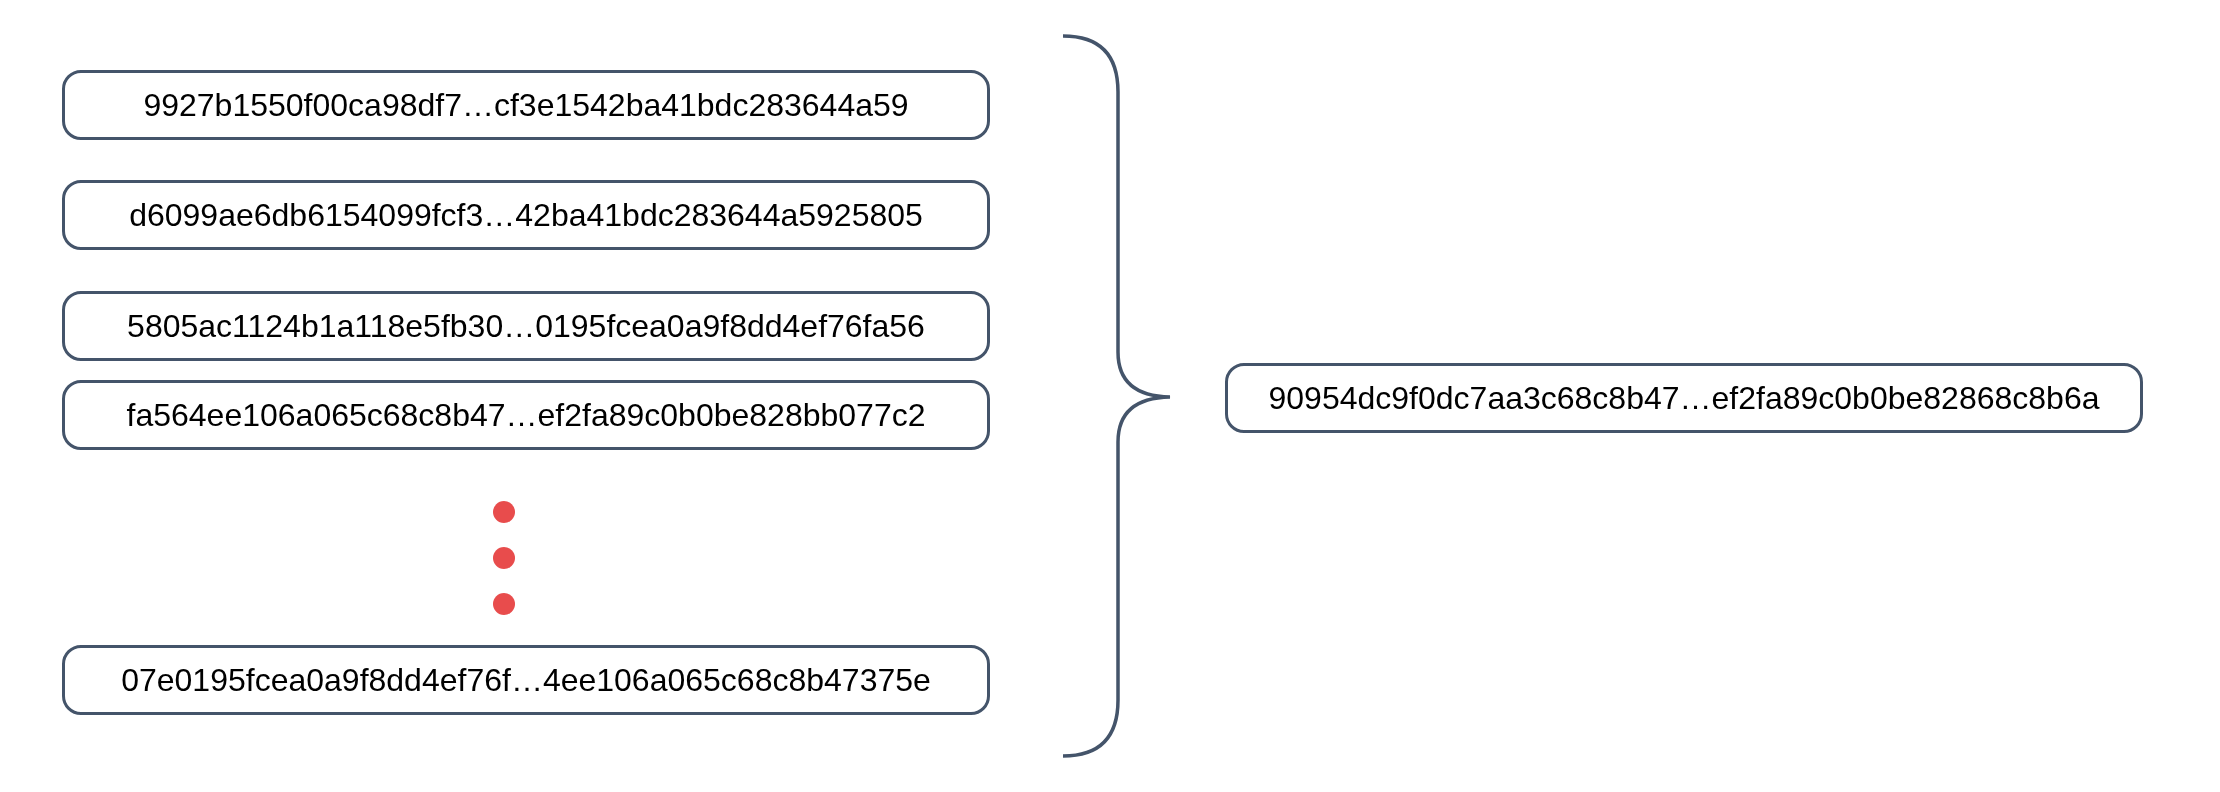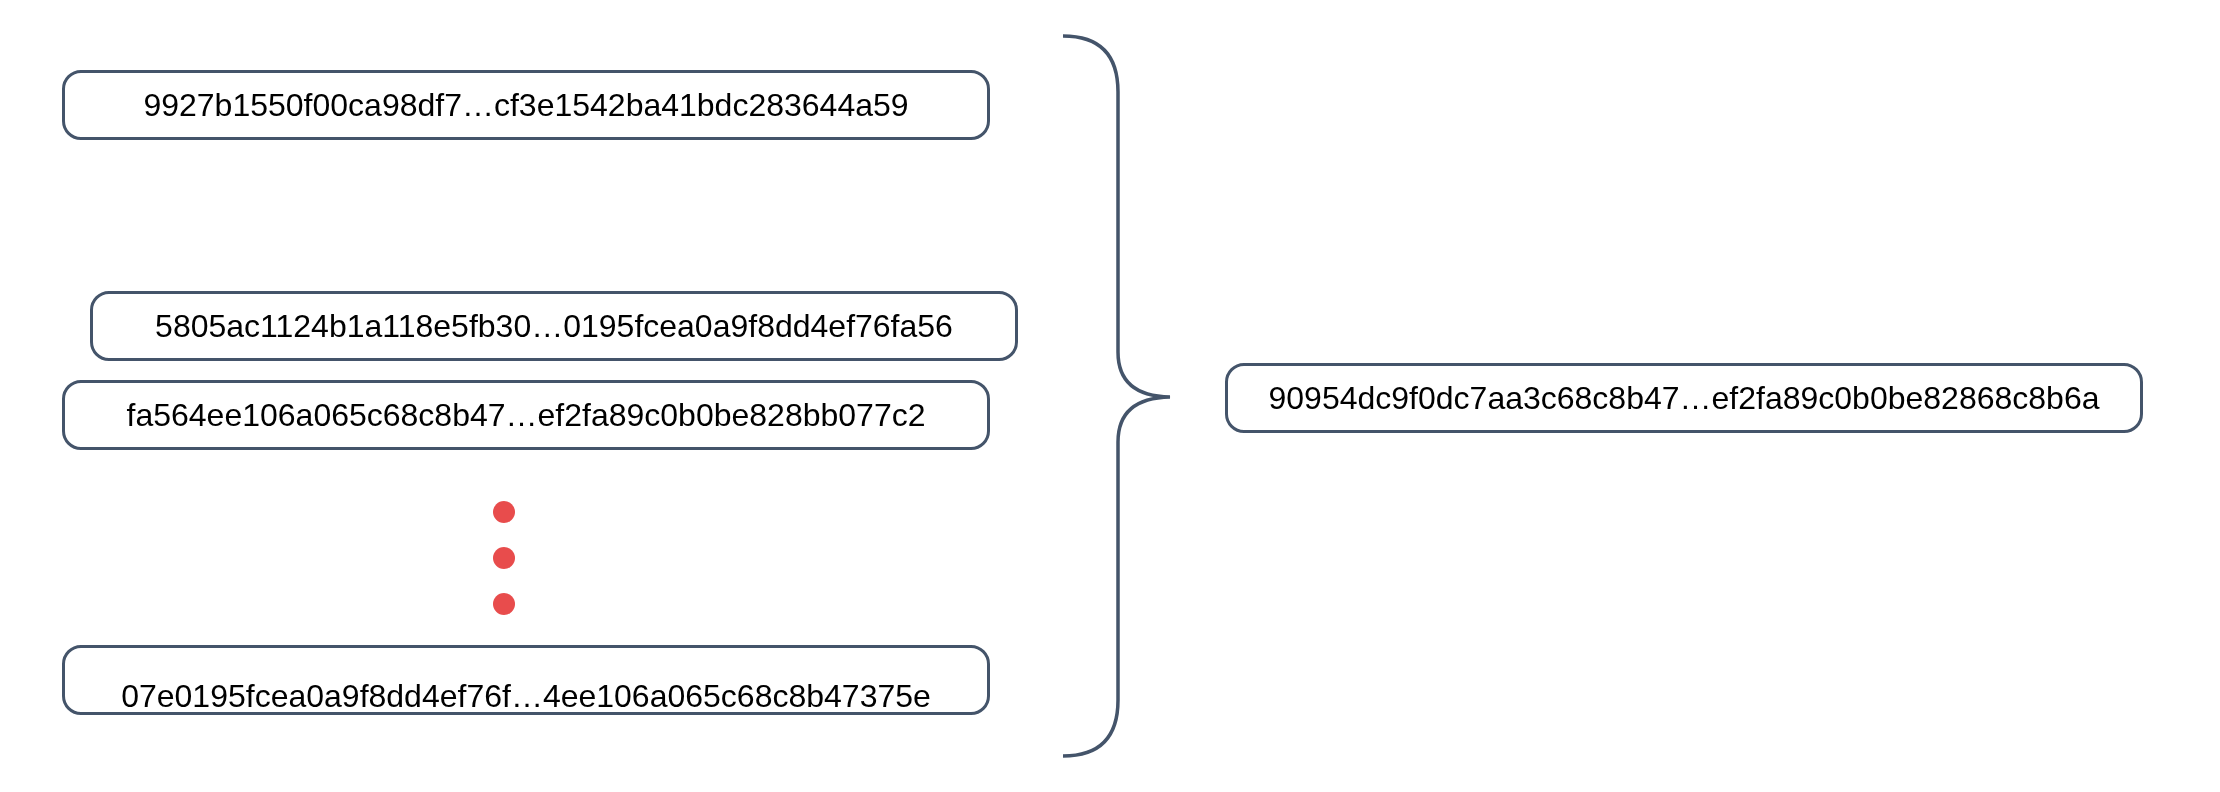--- a/index.html
+++ b/index.html
@@ -23,23 +23,23 @@
     box-sizing: border-box;
     border: 3px solid var(--border, #44546A);
     border-radius: 19px;
     background: #ffffff;
     display: flex;
     align-items: center;
     justify-content: center;
   }
   .hash-box.b1 { top: 70px; }
   .hash-box.b2 { top: 180px; }
-  .hash-box.b3 { top: 291px; margin-left: 28px; }
+  .hash-box.b3 { top: 291px; }
   .hash-box.b4 { top: 380px; }
-  .hash-box.b5 { top: 645px; align-items: flex-end; }
+  .hash-box.b5 { top: 645px; }
   .hash-box.output {
     left: 1225px;
     top: 363px;
     width: 918px;
   }
   .hash-text {
     font-size: 32px;
     line-height: 1;
     color: var(--text, #000000);
     white-space: nowrap;
@@ -72,20 +72,23 @@
 </style>
 </head>
 <body>
 
 <div class="canvas">
 
   <div class="hash-box b1">
     <span class="hash-text">9927b1550f00ca98df7…cf3e1542ba41bdc283644a59</span>
   </div>
 
+  <div class="hash-box b2">
+    <span class="hash-text">d6099ae6db6154099fcf3…42ba41bdc283644a5925805</span>
+  </div>
 
   <div class="hash-box b3">
     <span class="hash-text">5805ac1124b1a118e5fb30…0195fcea0a9f8dd4ef76fa56</span>
   </div>
 
   <div class="hash-box b4">
     <span class="hash-text">fa564ee106a065c68c8b47…ef2fa89c0b0be828bb077c2</span>
   </div>
 
   <div class="dot d1"></div>

